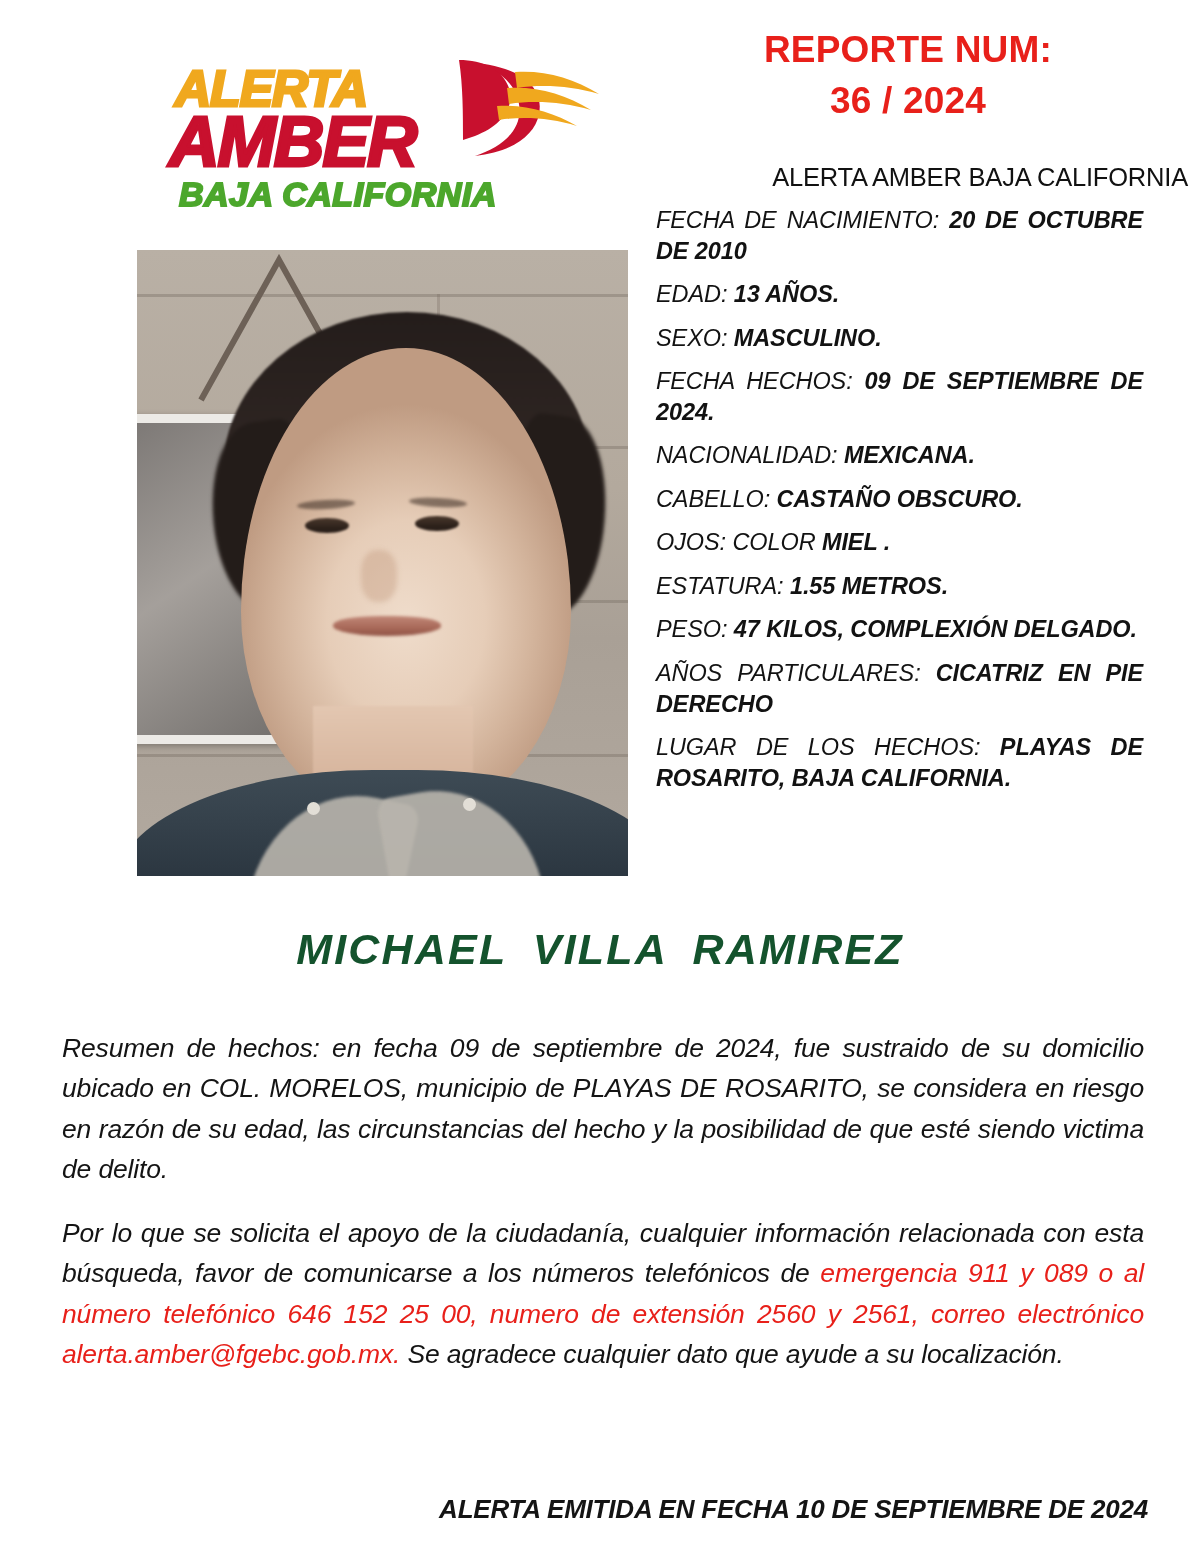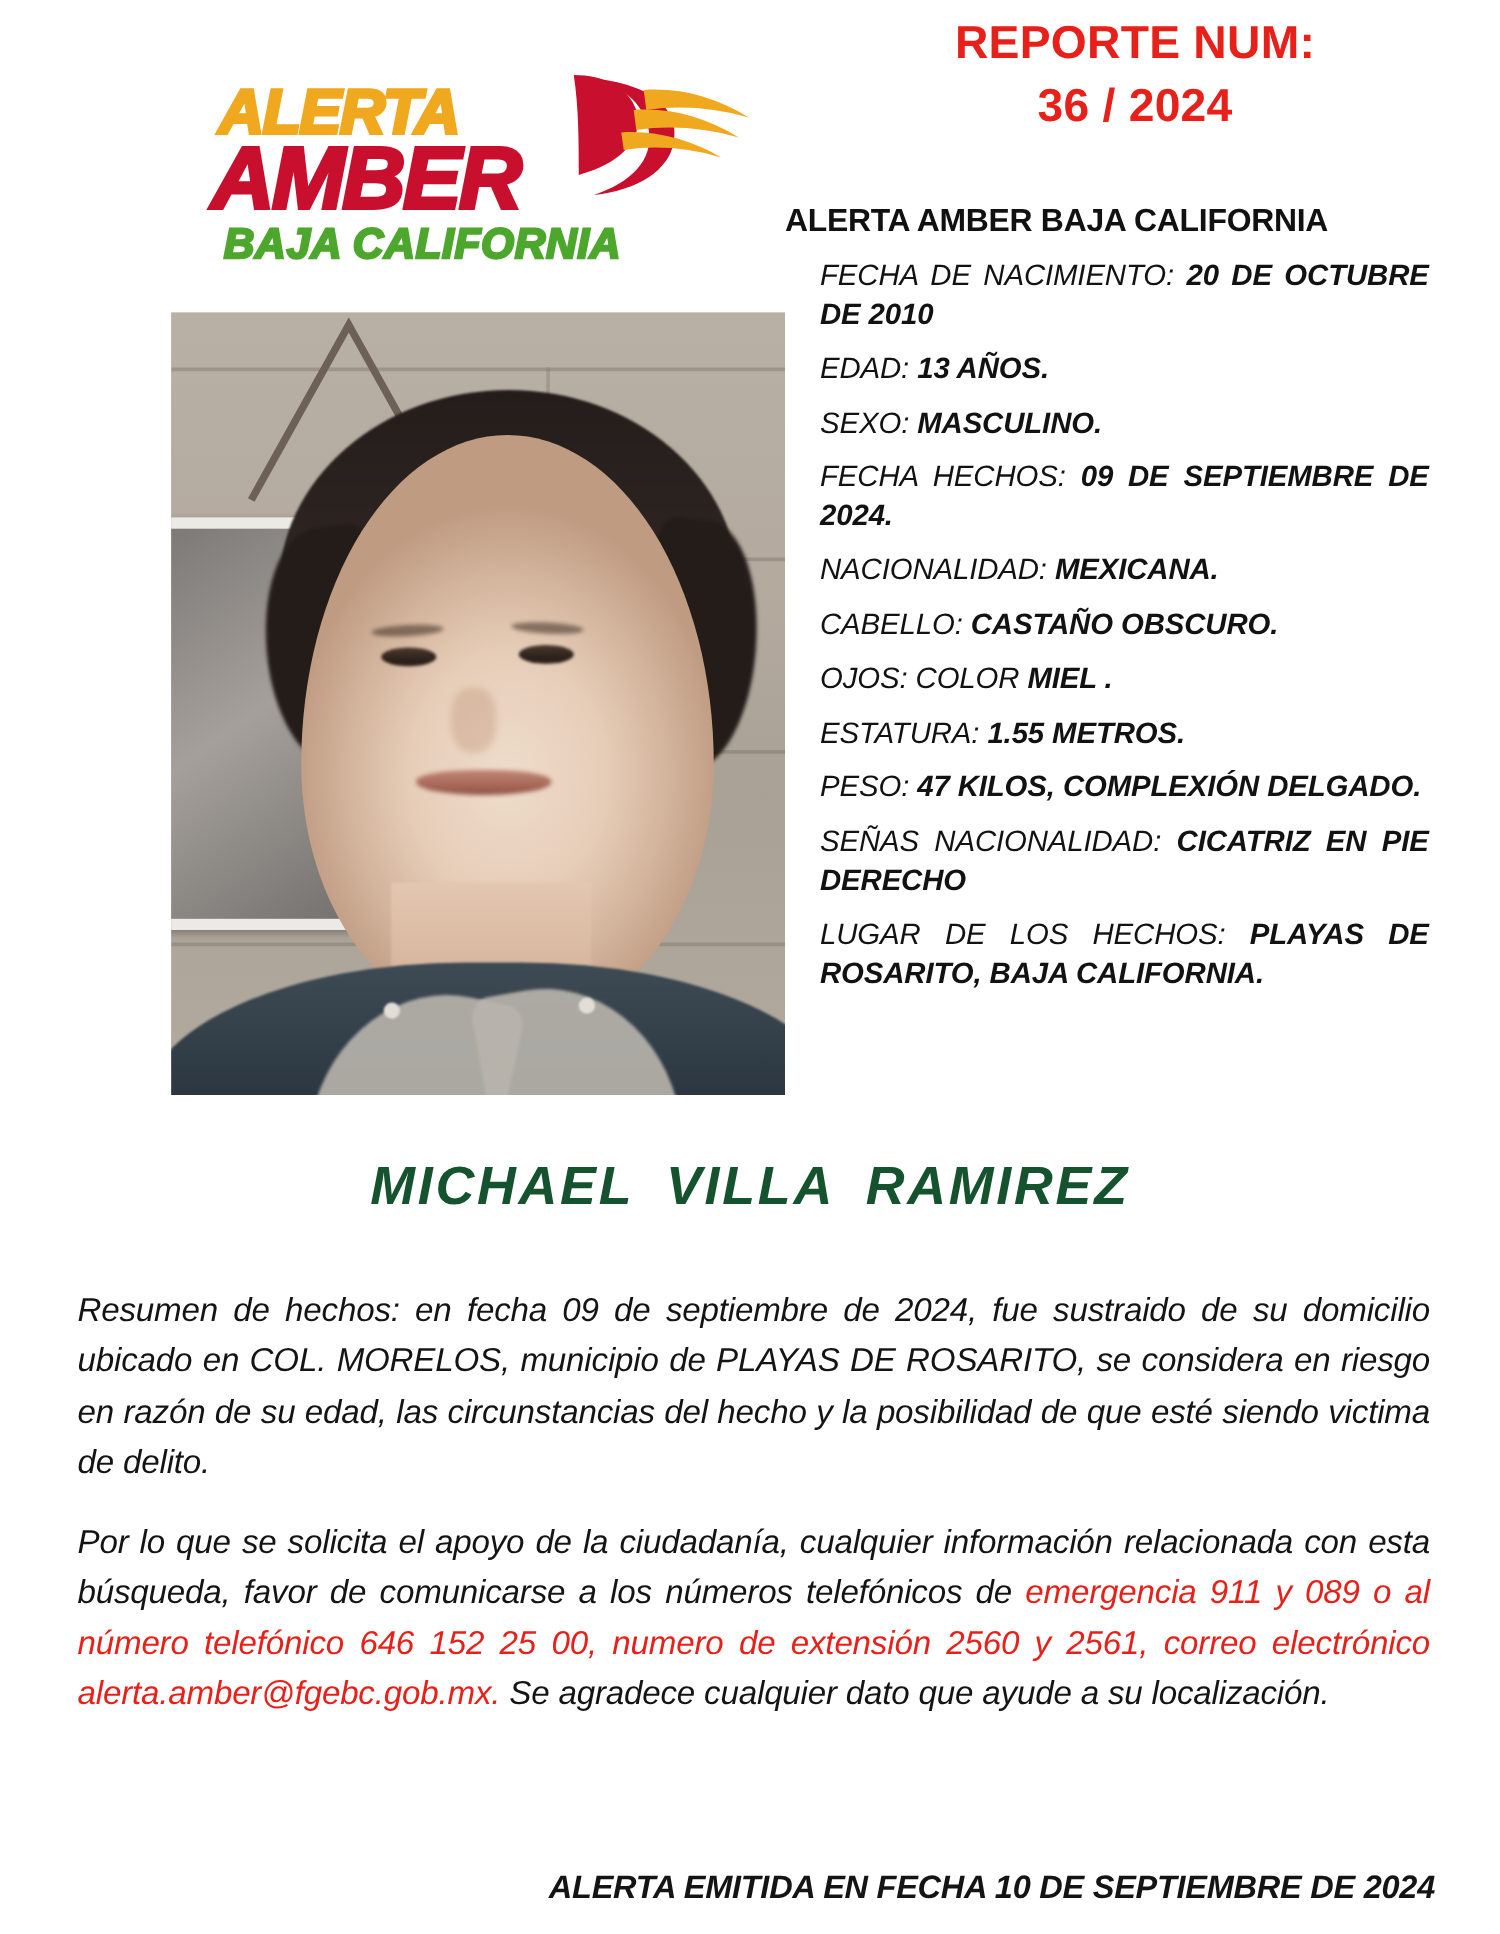--- a/index.html
+++ b/index.html
@@ -29,38 +29,38 @@
   .logo-block {
     position: absolute;
     left: 163px; top: 60px;
     width: 452px; height: 160px;
   }
   .logo-svg { display: block; width: 452px; height: 160px; }
 
   
   .report-num {
     position: absolute;
-    left: 628px; top: 8px;
+    left: 628px; top: 24px;
     width: 560px;
     text-align: center;
     color: #E8201A;
     font-weight: bold;
     font-size: 37px;
     letter-spacing: 0.2px;
     line-height: 1.38;
   }
   .report-num .num-line { display: block; }
 
   .alert-title {
     position: absolute;
     left: 628px; top: 163px;
     width: 560px;
-    text-align: left;
+    text-align: right;
     color: #111111;
-    font-weight: bold;
+    font-weight: normal;
     font-size: 25.5px;
     letter-spacing: -0.2px;
     white-space: nowrap;
   }
 
   
   .photo-frame {
     position: absolute;
     left: 137px; top: 250px;
     width: 491px; height: 626px;
@@ -360,21 +360,21 @@
   <div class="detail-line">
     <span class="k">OJOS: COLOR</span><span class="v"> MIEL .</span>
   </div>
   <div class="detail-line">
     <span class="k">ESTATURA:</span><span class="v"> 1.55 METROS.</span>
   </div>
   <div class="detail-line">
     <span class="k">PESO:</span><span class="v"> 47 KILOS, COMPLEXIÓN DELGADO.</span>
   </div>
   <div class="detail-line">
-    <span class="k">SEÑAS NACIONALIDAD:</span><span class="v"> CICATRIZ EN PIE DERECHO</span>
+    <span class="k">AÑOS PARTICULARES:</span><span class="v"> CICATRIZ EN PIE DERECHO</span>
   </div>
   <div class="detail-line">
     <span class="k">LUGAR DE LOS HECHOS:</span><span class="v"> PLAYAS DE ROSARITO, BAJA CALIFORNIA.</span>
   </div>
 </div>
 
 <div class="victim-name">MICHAEL VILLA RAMIREZ</div>
 
 <div class="body-copy">
   <p class="para">Resumen de hechos: en fecha 09 de septiembre de 2024, fue sustraido de su domicilio  ubicado en COL. MORELOS, municipio de PLAYAS DE ROSARITO, se considera en riesgo en razón de su edad, las circunstancias del hecho y la posibilidad de que esté siendo victima de delito.</p>

